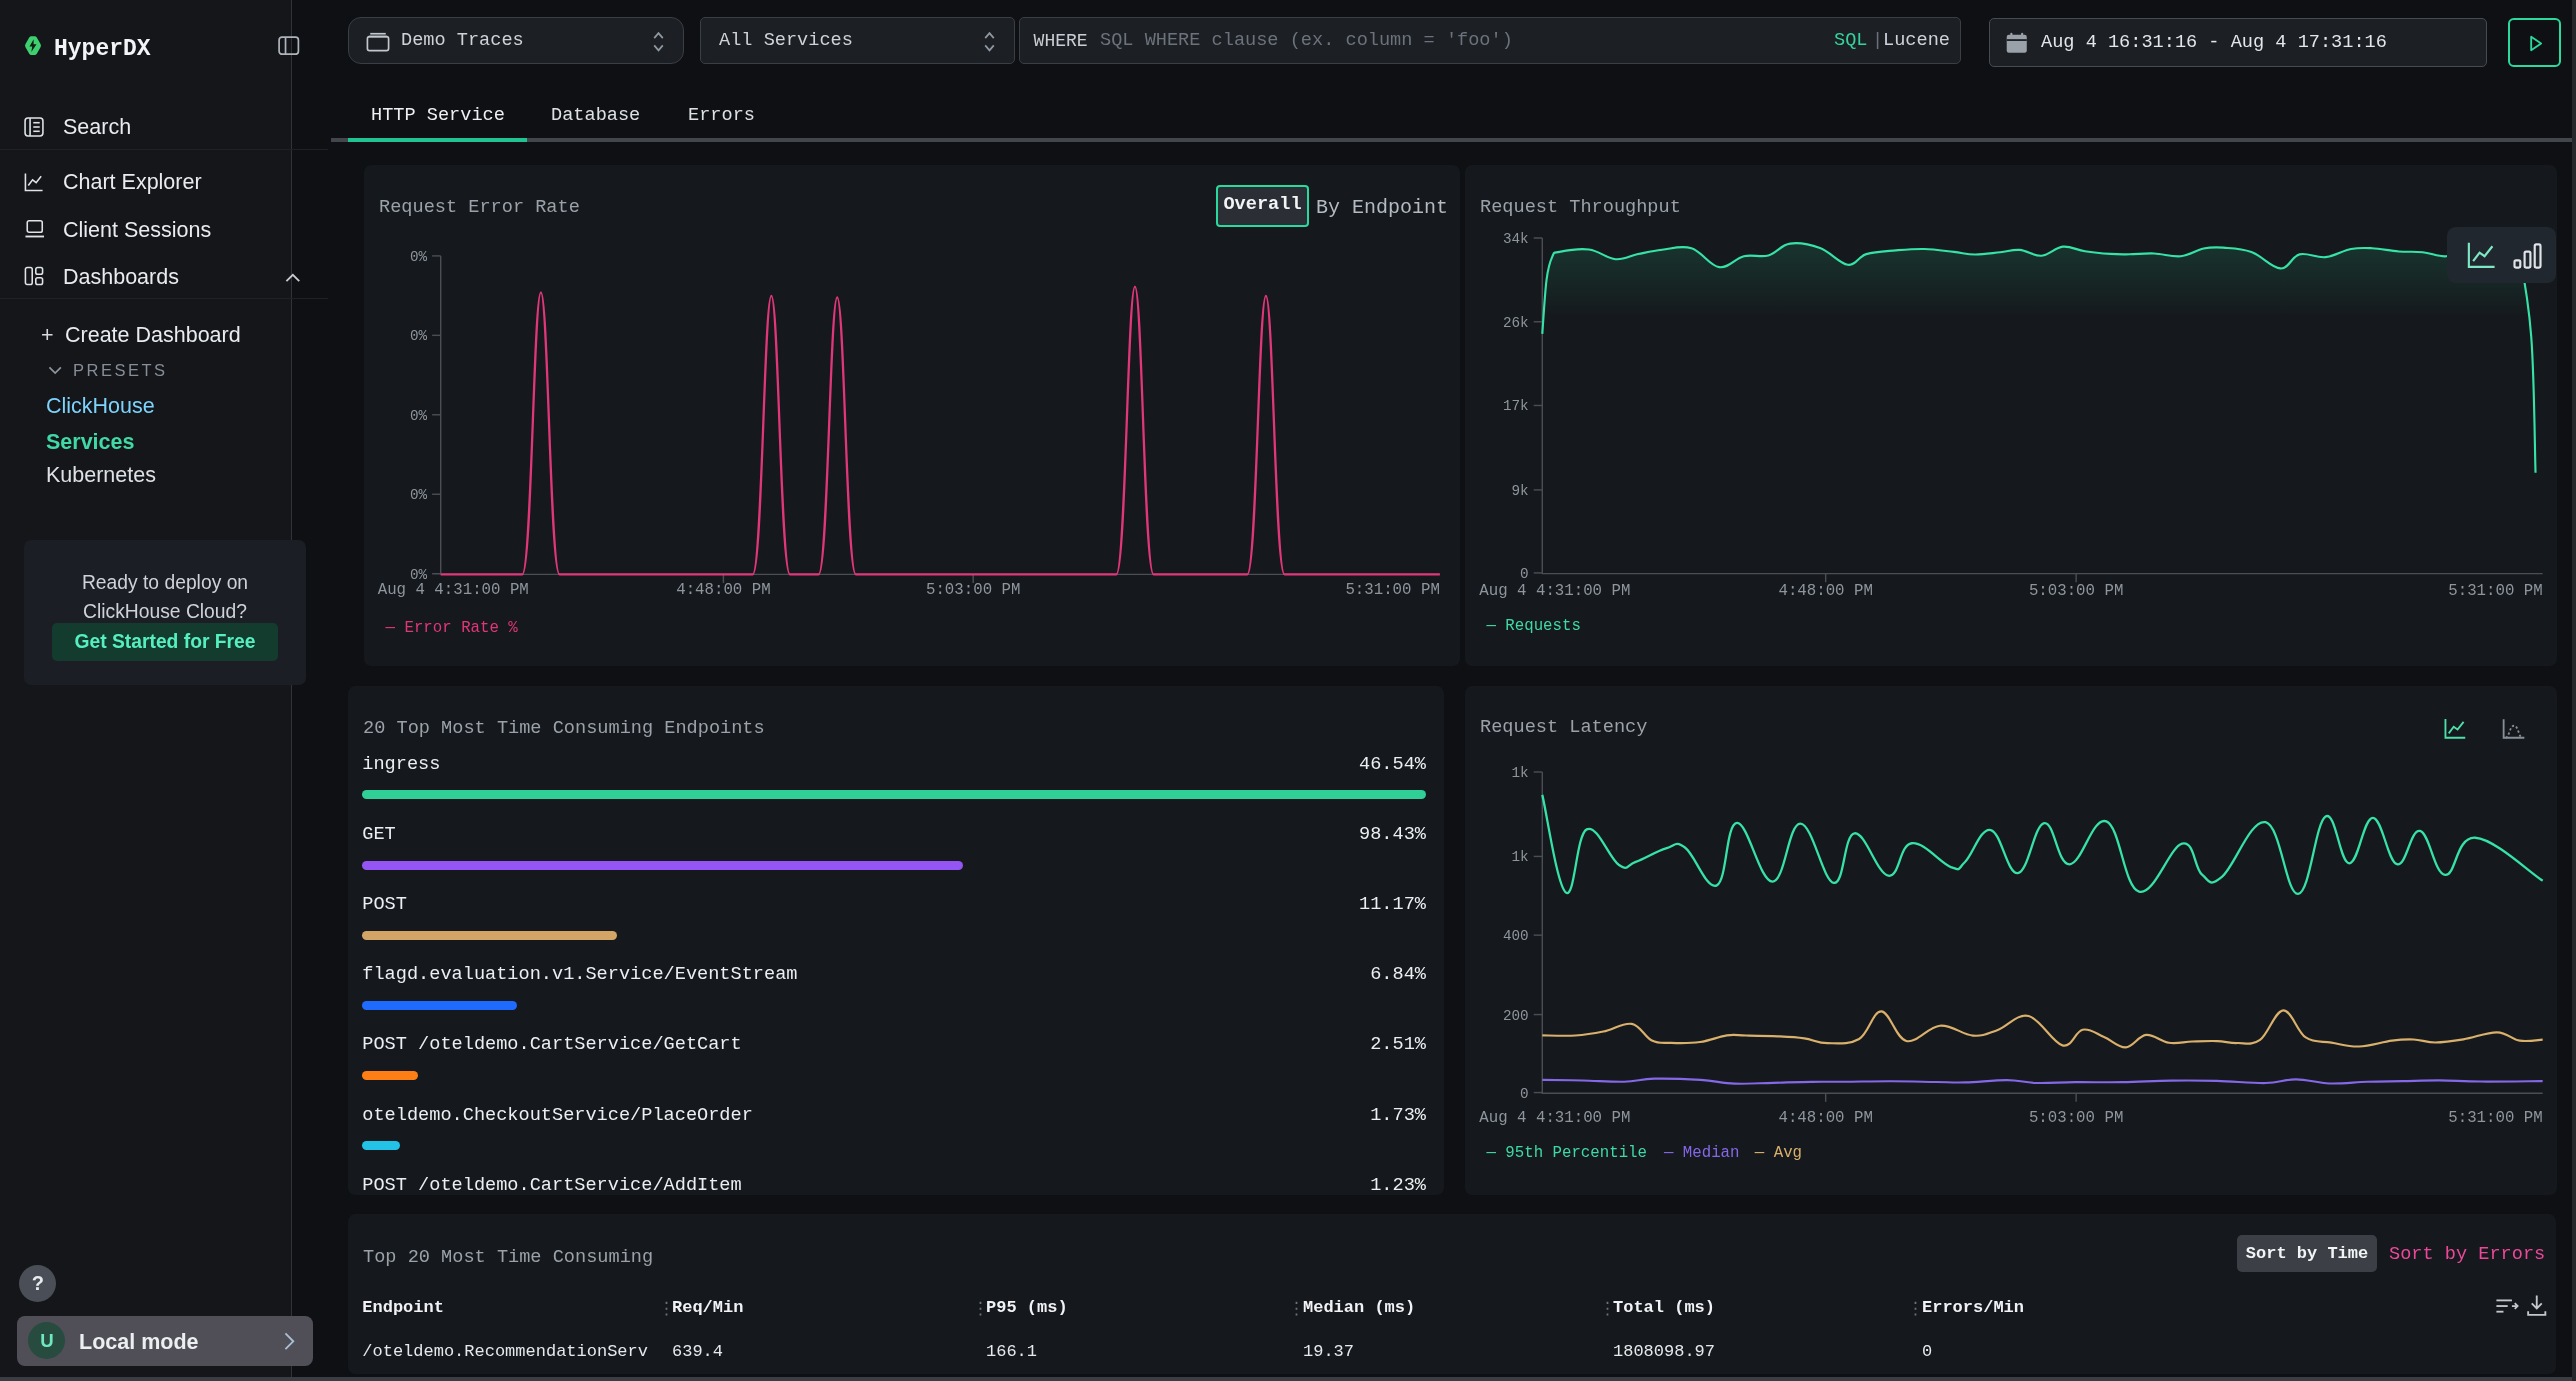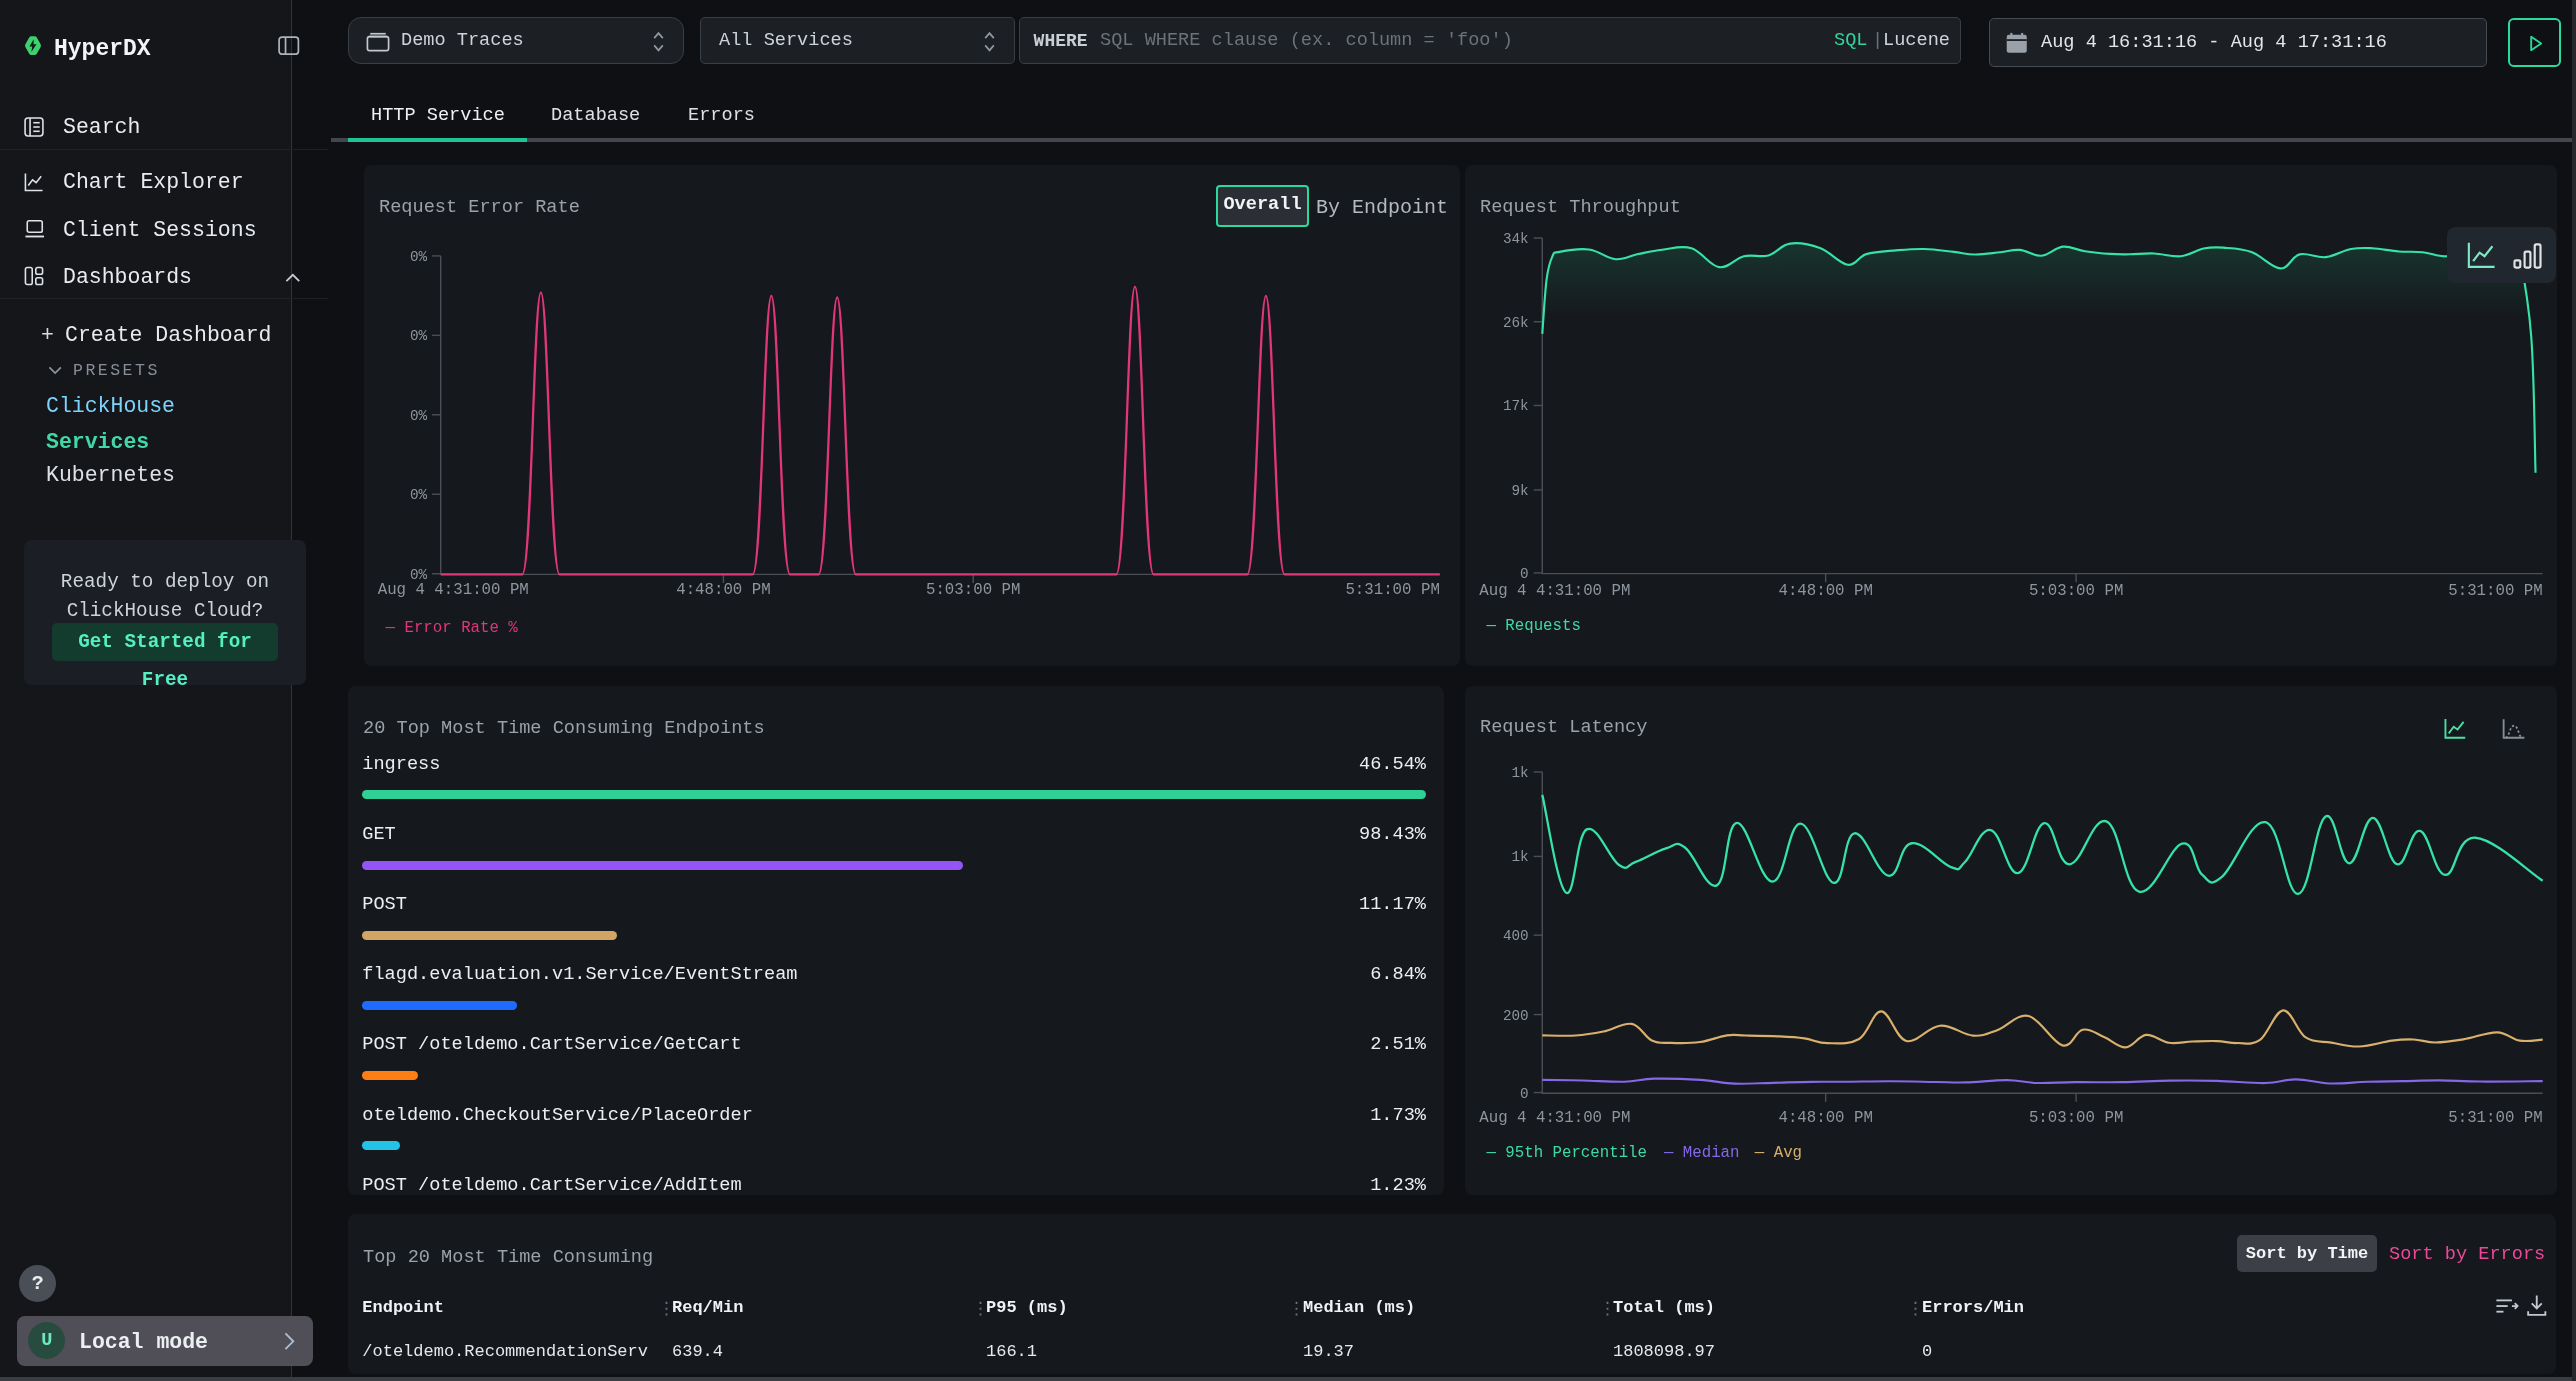--- a/index.html
+++ b/index.html
@@ -1,16 +1,16 @@
 <!DOCTYPE html>
 <html style="font-size:11.4px"><head><meta charset="utf-8"><style>
 *{margin:0;padding:0;box-sizing:border-box}
 html,body{width:2576px;height:1381px;background:#0e1013;overflow:hidden}
 body{font-family:"Liberation Mono",monospace;color:#e8eaed;position:relative}
-.sans{font-family:Liberation Mono, monospace}
+.sans{font-family:Liberation Sans, sans-serif}
 .abs{position:absolute}
 .card{position:absolute;background:#15181c;border-radius:7.2px;overflow:hidden}
 .ttl{color:#9aa1a8;font-size:18.6px}
 svg{display:block}
 text{font-family:"Liberation Mono",monospace}
 </style></head><body>
 
 <div class="abs" style="left:0;top:0;width:292px;height:1381px;background:#14161a;border-right:1.4px solid #303338">
   <svg class="abs" style="left:23.6px;top:36px" width="18" height="19.3" viewBox="0 0 25 27">
     <path d="M10.2 0.5 L14.8 0.5 A3.5 3.5 0 0 1 17.8 2.2 L23 11.2 A4.5 4.5 0 0 1 23 15.8 L17.8 24.8 A3.5 3.5 0 0 1 14.8 26.5 L10.2 26.5 A3.5 3.5 0 0 1 7.2 24.8 L2 15.8 A4.5 4.5 0 0 1 2 11.2 L7.2 2.2 A3.5 3.5 0 0 1 10.2 0.5 Z" fill="#3ecf6e"></path>
@@ -95,21 +95,21 @@
     </svg>
 </div>
 <div class="abs" style="left:700px;top:17px;width:315px;height:47px;background:#1c1f24;border:1.4px solid #3a3e45;border-radius:5px">
   <div class="abs" style="left:18px;top:12px;font-size:18.6px;color:#ced3d9">All Services</div>
   <svg class="abs" style="left:282px;top:13px" width="13" height="21.5" viewBox="0 0 18 30" fill="none" stroke="#9099a2" stroke-width="2.4">
       <path d="M3 10 L9 3 L15 10"></path>
       <path d="M3 20 L9 27 L15 20"></path>
     </svg>
 </div>
 <div class="abs" style="left:1019px;top:17px;width:942px;height:47px;background:#1c1f24;border:1.4px solid #3a3e45;border-radius:5px">
-  <div class="abs" style="left:13.6px;top:13px;font-size:18px;font-weight:bold;color:#c9ced5">WHERE</div>
+  <div class="abs" style="left:13.6px;top:13px;font-size:18px;font-weight:normal;color:#c9ced5">WHERE</div>
   <div class="abs" style="left:80px;top:12px;font-size:18.6px;color:#6b727b">SQL WHERE clause (ex. column = 'foo')</div>
   <div class="abs" style="left:814px;top:12px;font-size:18.6px;color:#34d399">SQL</div>
   <div class="abs" style="left:852px;top:12px;font-size:18.6px;color:#6b727b">|</div>
   <div class="abs" style="left:863px;top:12px;font-size:18.6px;color:#ced3d9">Lucene</div>
 </div>
 <div class="abs" style="left:1989px;top:18px;width:498px;height:49px;background:#1c1f24;border:1.4px solid #474b52;border-radius:5px">
   <svg class="abs" style="left:15.7px;top:13px" width="21.5" height="21.5" viewBox="0 0 30 30">
     <rect x="1" y="4" width="28" height="25" rx="3" fill="#9aa1a8"></rect>
       <rect x="1" y="10" width="28" height="2.5" fill="#1c1f24"></rect>
     <rect x="6" y="1" width="3" height="7" rx="1.5" fill="#9aa1a8"></rect>

